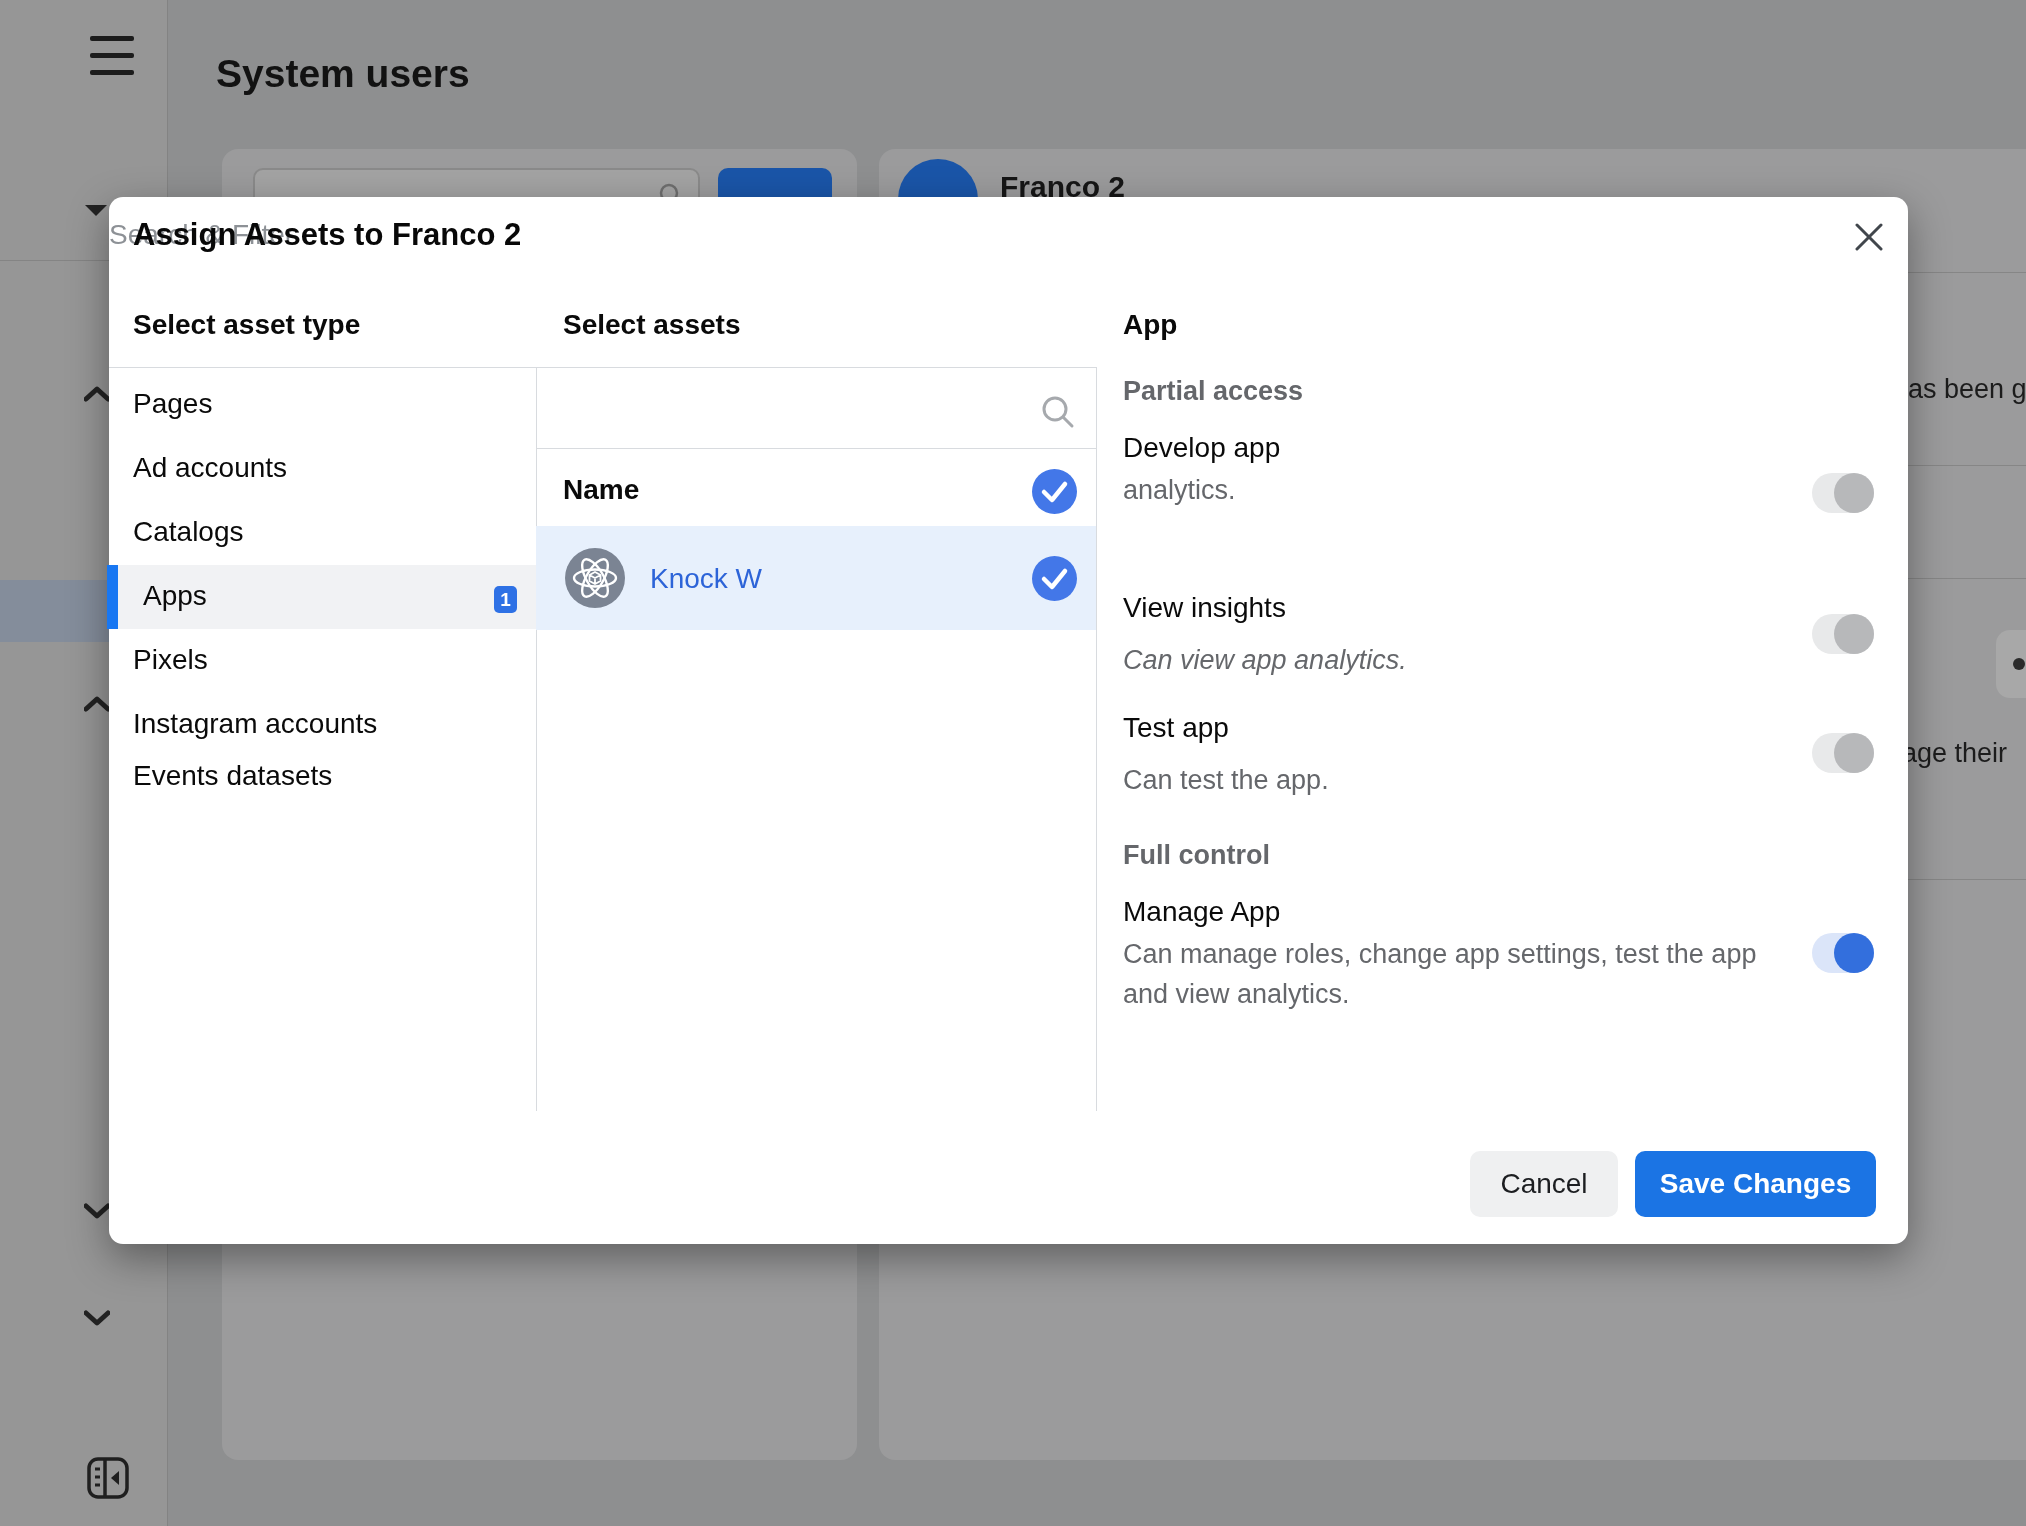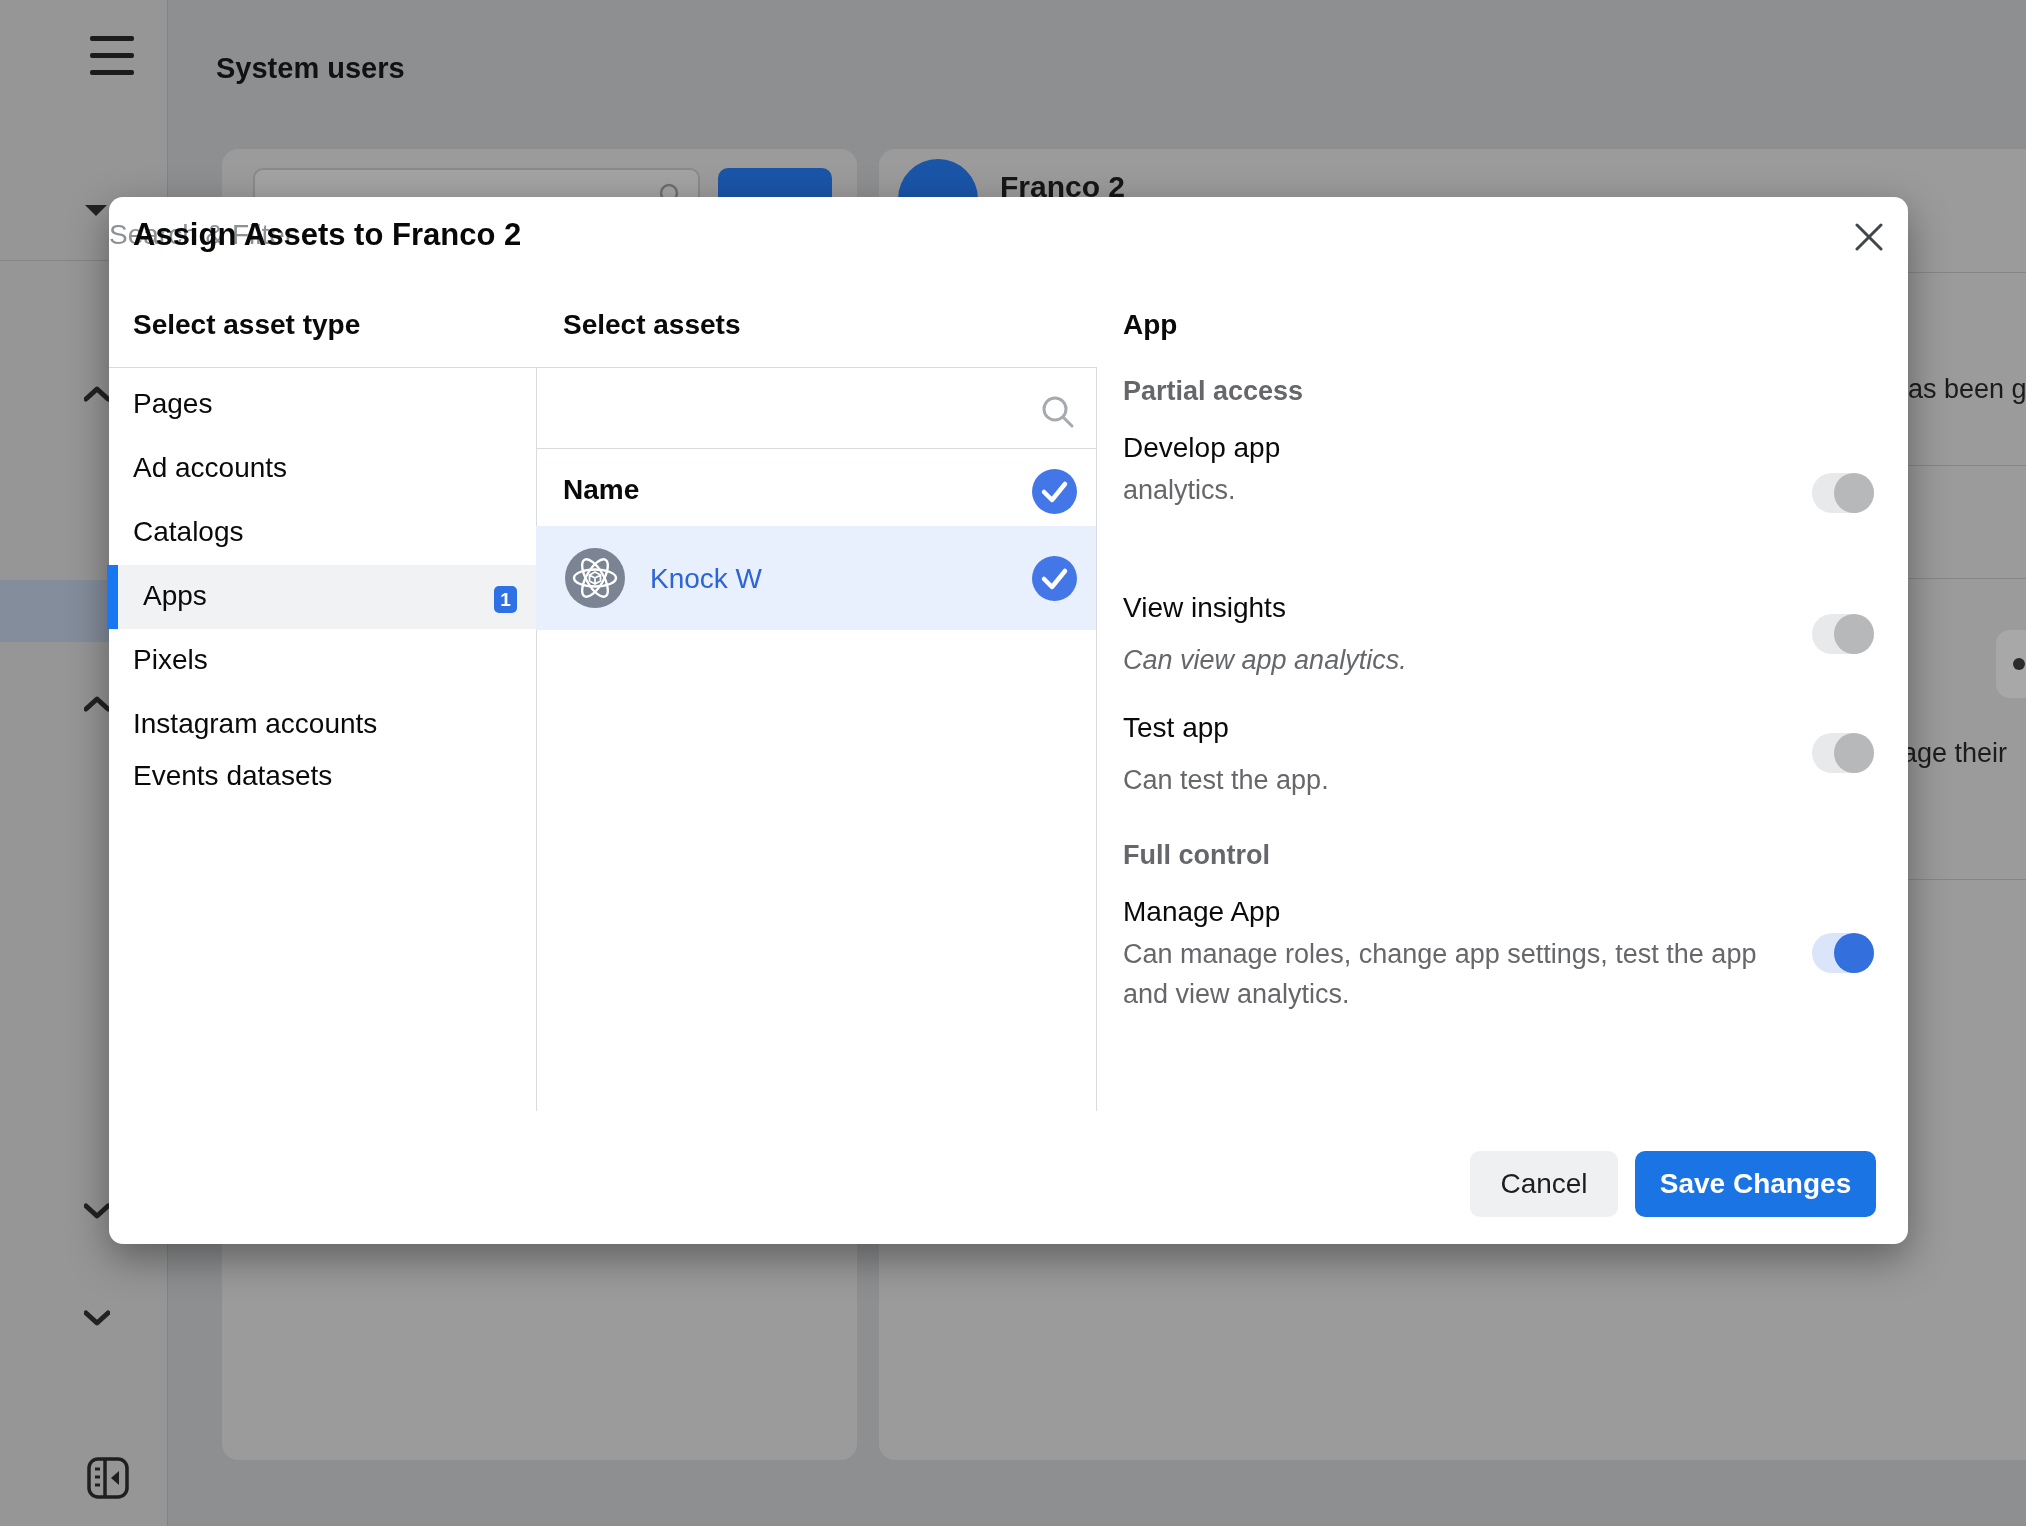--- a/index.html
+++ b/index.html
@@ -4,21 +4,21 @@
 <style>
   * { margin:0; padding:0; box-sizing:border-box; }
   html,body { width:2026px; height:1526px; }
   body { font-family:"Liberation Sans","DejaVu Sans",sans-serif; overflow:hidden; background:#8e8f90; }
   .stage { position:relative; width:2026px; height:1526px; overflow:hidden; }
   .abs { position:absolute; }
 
   
   .sidebar { left:0; top:0; width:168px; height:1526px; background:#969696; border-right:1px solid #838383; }
   .hamburger span { display:block; width:44px; height:5px; background:#1c1c1c; border-radius:2px; margin-bottom:12px; }
-  .bd-title { color:#121212; font-size:29px; font-weight:bold; }
+  .bd-title { color:#121212; font-size:39px; font-weight:bold; }
   .bd-card { background:#9b9b9c; border-radius:16px; }
   .bd-input { background:#a3a3a3; border:2px solid #8a8a8a; border-radius:10px; }
   .bd-btn-blue { background:#1a55a8; border-radius:10px; }
   .bd-avatar { width:80px; height:80px; border-radius:50%; background:#1a55a8; }
   .bd-name { color:#161616; font-size:30px; font-weight:bold; }
   .bd-clip-text { color:#1c1c1c; font-size:27px; white-space:nowrap; }
   .bd-line { height:1px; background:#868686; }
   .bd-roundbtn { background:#a8a8a8; border-radius:14px; }
   .bd-dot { width:12px; height:12px; border-radius:50%; background:#2b2b2b; }
   .sb-highlight { background:#848d9b; }

